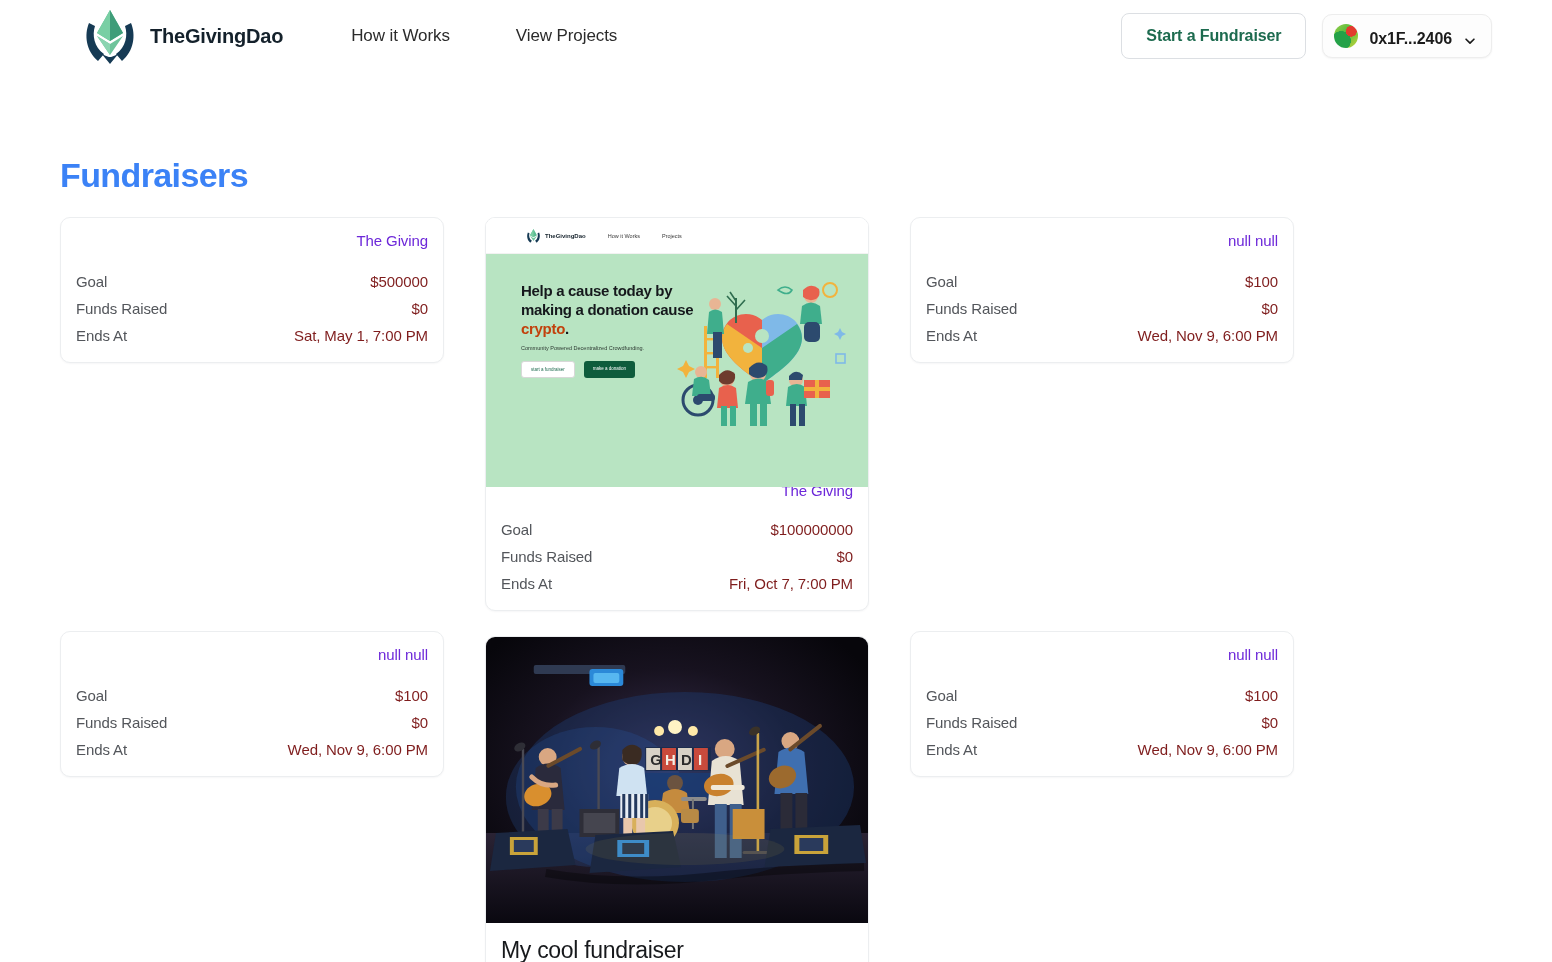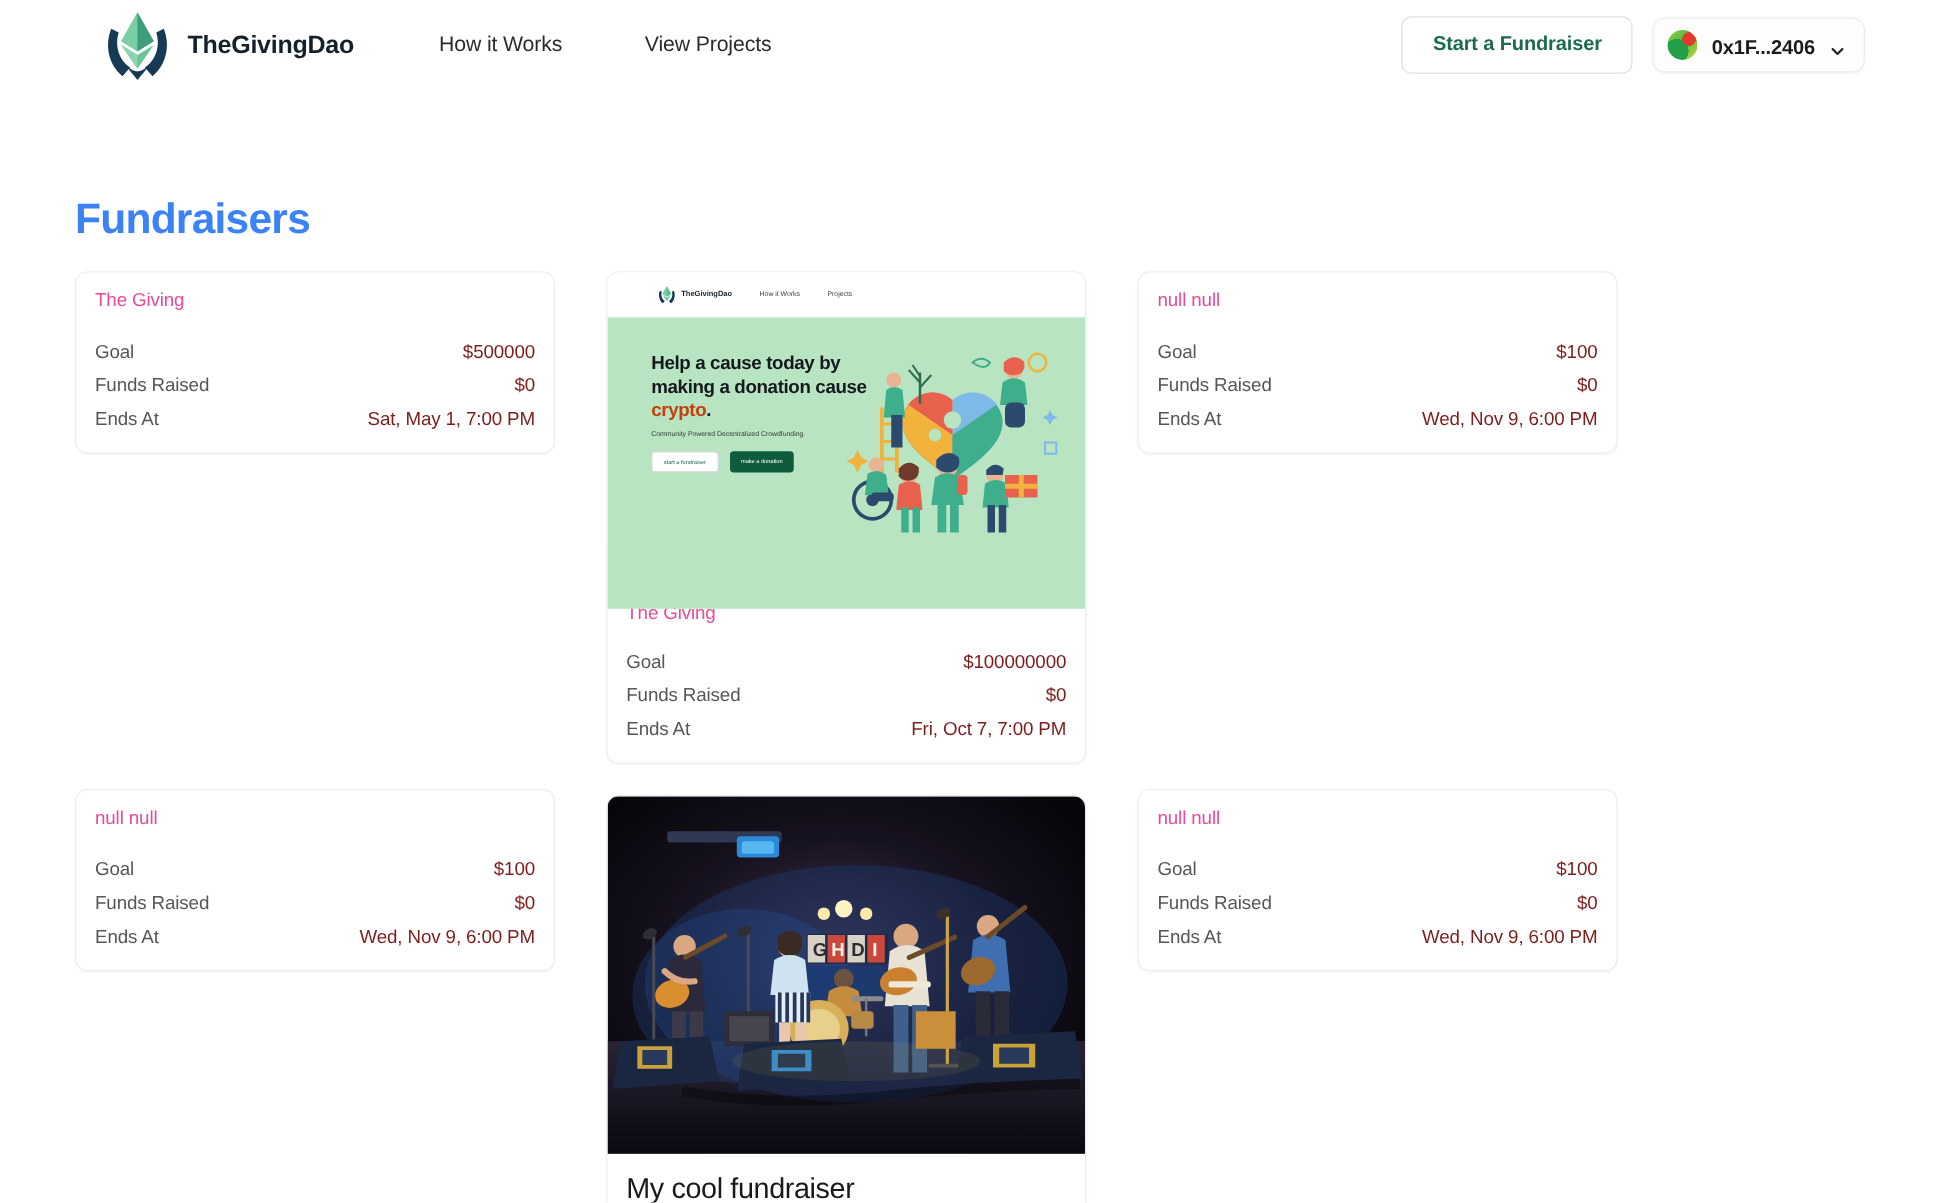--- a/index.html
+++ b/index.html
@@ -82,22 +82,23 @@
     overflow: hidden;
     box-shadow: 0 1px 2px rgba(16,24,40,0.04);
     cursor: pointer;
   }
   .card-body { padding: 14px 15px 16px 15px; }
   .card-title {
     font-size: 23px; color: #17191c; letter-spacing: -0.3px;
     margin-bottom: 4px; font-weight: 400;
   }
   .card-org {
-    font-size: 15px; color: #ec4899; letter-spacing: -0.1px;
+    font-size: 15px; color: #6d28d9; letter-spacing: -0.1px;
     margin-bottom: 22px;
+    text-align: right;
   }
   .card-org.tight { margin-bottom: 20px; }
   .stat-row {
     display: flex; justify-content: space-between; align-items: center;
     font-size: 15px; color: #53565b; padding: 2px 0 2px 0;
     letter-spacing: -0.1px;
   }
   .stat-row + .stat-row { margin-top: 6px; }
   .stat-label { color: #53565b; }
   .stat-value { color: #7f1d1d; }

